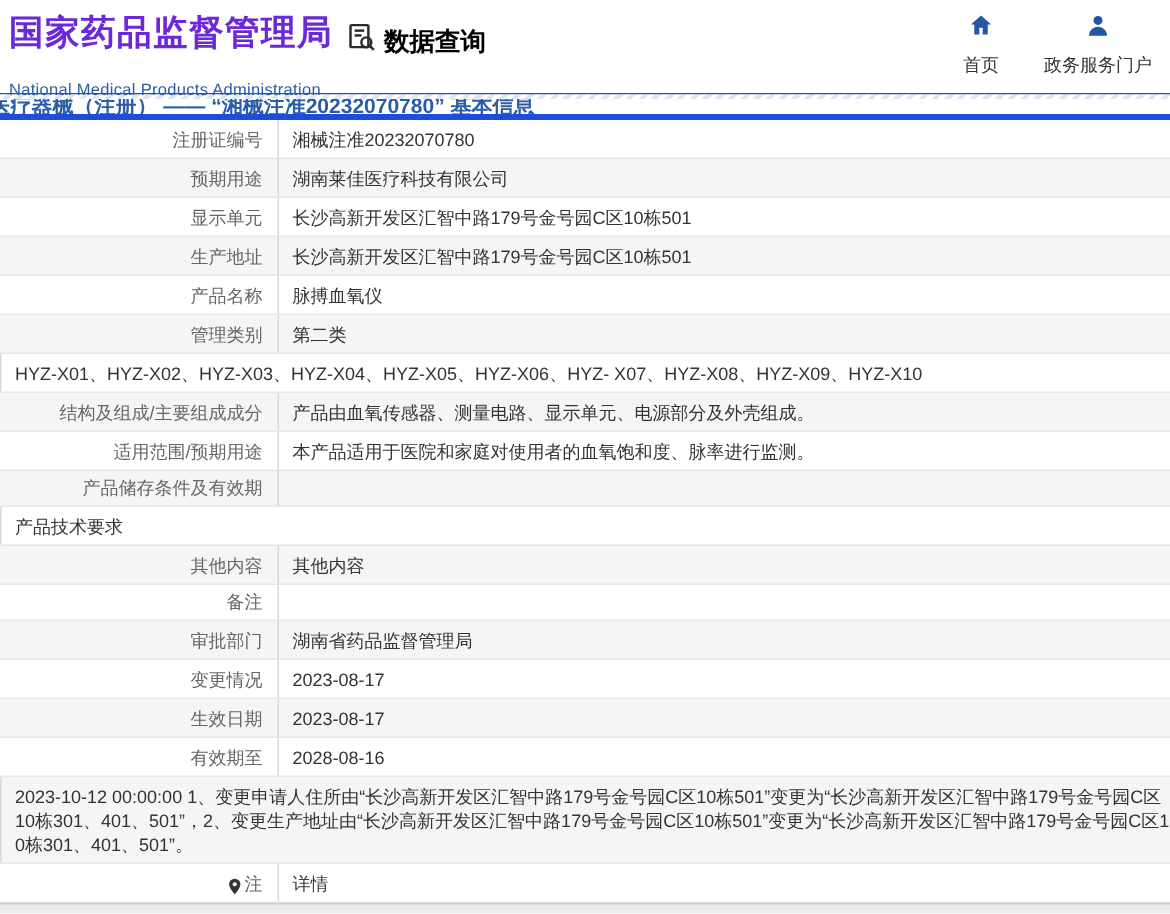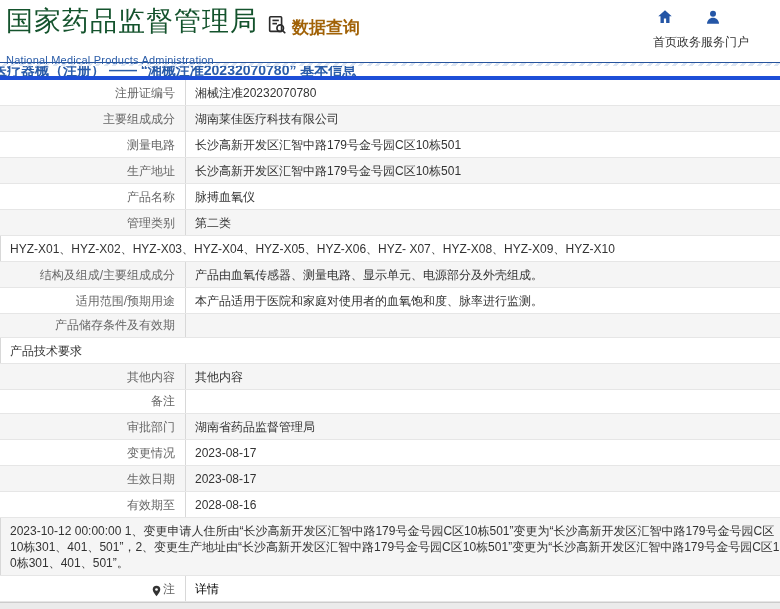--- a/index.html
+++ b/index.html
@@ -3,26 +3,26 @@
 <meta charset="utf-8">
 <style>
   * { margin: 0; padding: 0; box-sizing: border-box; }
   html, body { width: 780px; height: 609px; overflow: hidden; background: #fff;
     font-family: "Liberation Sans", "DejaVu Sans", sans-serif; }
   body { display: flex; flex-direction: column; }
 
   
   .site-header { height: 62px; background: #fff; display: flex; align-items: flex-start; position: relative; }
   .logo-block { padding: 7px 0 0 6px; white-space: nowrap; }
-  .logo-title { color: #14532d; font-size: 27px; font-weight: normal; letter-spacing: 1px; line-height: 28px; }
+  .logo-title { color: #6d28d9; font-size: 23px; font-weight: bold; letter-spacing: 1px; line-height: 28px; }
   .logo-sub { color: #2a5ca8; font-size: 11px; margin-top: 19px; letter-spacing: 0.2px; }
   .query-block { display: flex; align-items: center; margin-left: 8px; padding-top: 14px; cursor: pointer; }
   .query-block svg { width: 22px; height: 22px; }
-  .query-label { font-size: 17px; font-weight: bold; color: #a16207; margin-left: 4px; }
-  .right-nav { margin-left: auto; display: flex; padding: 8px 31px 0 0; justify-content: space-between; }
+  .query-label { font-size: 17px; font-weight: bold; color: #000000; margin-left: 4px; }
+  .right-nav { margin-left: auto; display: flex; gap: 30px; padding: 8px 12px 0 0; justify-content: space-between; }
   .nav-item { display: flex; flex-direction: column; align-items: center; cursor: pointer; }
   .nav-item svg { width: 18px; height: 18px; }
   .nav-item .nav-label { font-size: 12px; color: #333; margin-top: 4px; white-space: nowrap; }
 
   
   .blue-line { height: 2px; background: #26539c; }
   .hatch-band { height: 13px;
     background: repeating-linear-gradient(135deg, #ffffff 0px, #ffffff 3px, #dde6f3 3px, #dde6f3 6px); }
 
   
@@ -31,21 +31,21 @@
 
   
   .info-table { width: 790px; }
   .row { display: flex; border-bottom: 1px solid #e6e6e6; min-height: 24px; align-items: stretch; }
   .row.alt { background: #f5f5f5; }
   .cell { font-size: 12px; line-height: 15px; display: flex; align-items: flex-end; }
   .cell.label { width: 185px; min-width: 185px; justify-content: flex-end; text-align: right;
     color: #666; padding: 4px 10px 4px 4px; }
   .cell.value { flex: 1; border-left: 1px solid #d8d8d8; color: #333; padding: 4px 10px 4px 9px;
     word-break: break-all; display: block; line-height: 16px; padding-top: 5px; }
-  .cell.value a { color: #000000; text-decoration: none; cursor: pointer; }
+  .cell.value a { color: #404040; text-decoration: none; cursor: pointer; }
   .pin-icon { width: 9px; height: 12px; margin-right: 2px; vertical-align: -1px; }
 
   
   .footer-strip { margin-top: auto; min-height: 7px; background: #ebebeb; border-top: 1px solid #cccccc; }
 </style>
 </head>
 <body>
 
 <header class="site-header">
   <div class="logo-block">
@@ -99,29 +99,29 @@
     <div class="cell label">
 
       <span>注册证编号</span>
     </div>
     <div class="cell value">湘械注准20232070780</div>
   </div>
 
   <div class="row alt">
     <div class="cell label">
 
-      <span>主要组成成分</span>
+      <span>预期用途</span>
     </div>
     <div class="cell value">湖南莱佳医疗科技有限公司</div>
   </div>
 
   <div class="row">
     <div class="cell label">
 
-      <span>测量电路</span>
+      <span>显示单元</span>
     </div>
     <div class="cell value">长沙高新开发区汇智中路179号金号园C区10栋501</div>
   </div>
 
   <div class="row alt">
     <div class="cell label">
 
       <span>生产地址</span>
     </div>
     <div class="cell value">长沙高新开发区汇智中路179号金号园C区10栋501</div>

